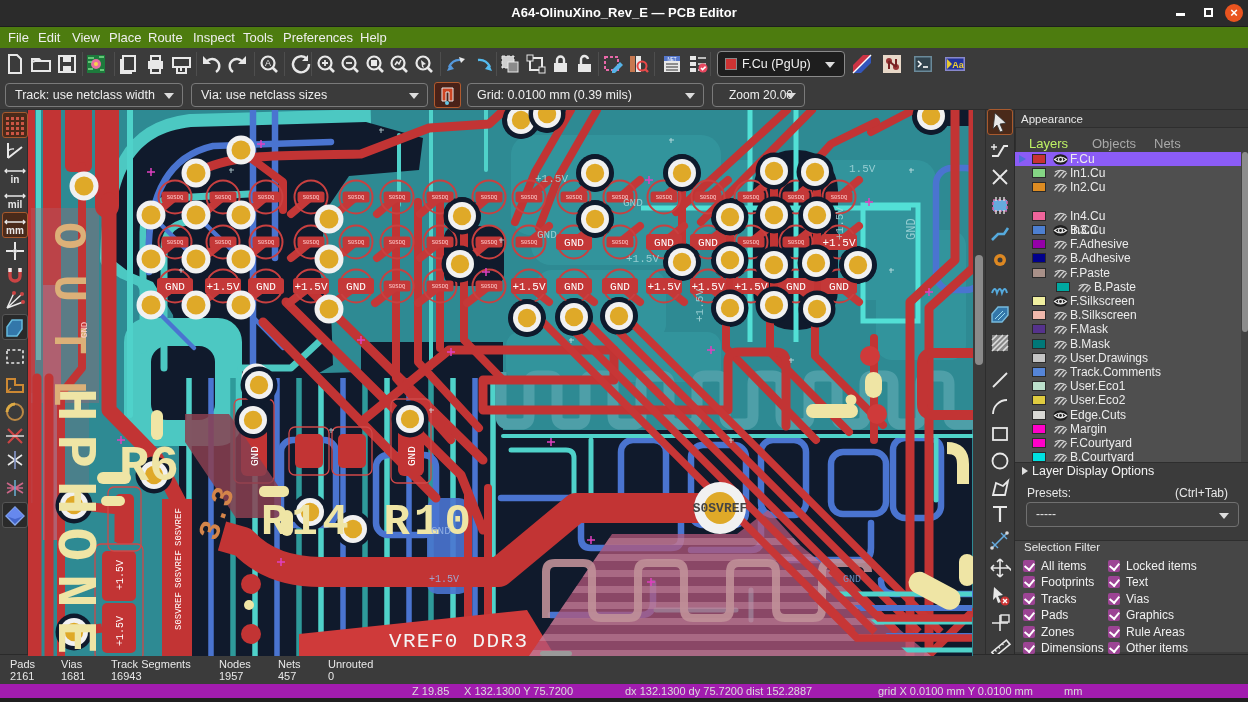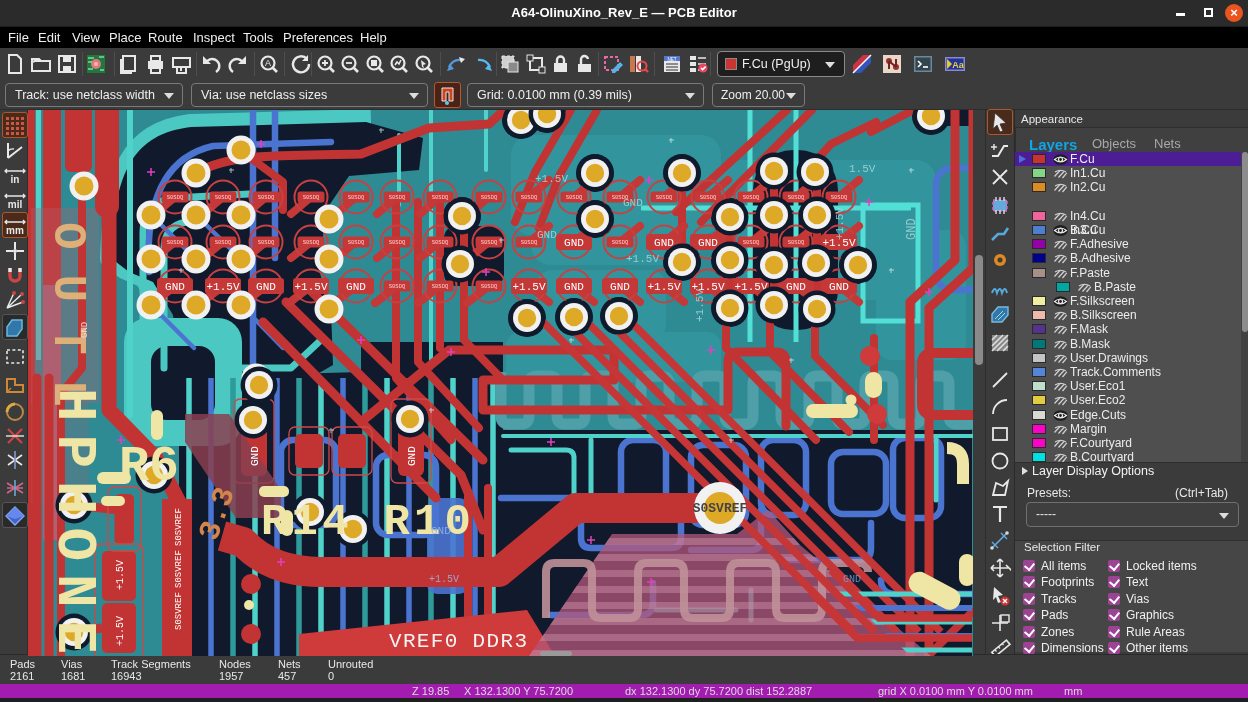--- a/index.html
+++ b/index.html
@@ -1,19 +1,19 @@
 <!DOCTYPE html>
 <html><head><meta charset="utf-8"><style>
 *{margin:0;padding:0;box-sizing:border-box}
 html,body{width:1248px;height:702px;overflow:hidden;background:#3b3b3b;
  font-family:"Liberation Sans",sans-serif;}
 .abs{position:absolute}
 #titlebar{position:absolute;left:0;top:0;width:1248px;height:27px;background:#2b2b2b;border-bottom:1px solid #1e1e1e}
 #titletxt{position:absolute;width:100%;text-align:center;top:5px;font-size:13px;font-weight:bold;color:#fff}
-#menubar{position:absolute;left:0;top:27px;width:1248px;height:21px;background:#000000;color:#eee;font-size:13px}
+#menubar{position:absolute;left:0;top:27px;width:1248px;height:21px;background:#4d7c0f;color:#eee;font-size:13px}
 
 #toolbar1{position:absolute;left:0;top:48px;width:1248px;height:32px;background:#3b3b3b}
 #toolbar2{position:absolute;left:0;top:80px;width:1248px;height:30px;background:#3b3b3b;border-bottom:1px solid #2d2d2d}
 .drop{position:absolute;height:24px;top:3px;background:#3b3b3b;border:1px solid #7a7a7a;border-radius:4px;color:#eee;font-size:12.5px;line-height:22px;padding-left:9px}
 .drop .arr{position:absolute;right:8px;top:9px;width:0;height:0;border-left:5px solid transparent;border-right:5px solid transparent;border-top:6px solid #ddd}
 #lefttools{position:absolute;left:0;top:110px;width:28px;height:546px;background:#3b3b3b;border-right:1px solid #2d2d2d}
 #righttools{position:absolute;left:985px;top:110px;width:29px;height:546px;background:#3b3b3b;border-left:1px solid #2d2d2d}
 #rpanel{position:absolute;left:1014px;top:110px;width:234px;height:546px;background:#3b3b3b;border-left:1px solid #2a2a2a;color:#e6e6e6}
 #statbar{position:absolute;left:0;top:654px;width:1248px;height:30px;background:#3b3b3b;border-top:1px solid #2a2a2a;color:#e8e8e8}
 #coordbar{position:absolute;left:0;top:684px;width:1248px;height:14px;background:#a21caf;color:#dcdcdc;font-size:11px}
@@ -207,21 +207,21 @@
 <div id="toolbar2">
 <div class="drop" style="left:5px;width:178px">Track: use netclass width<span class="arr"></span></div>
 <div class="drop" style="left:191px;width:237px">Via: use netclass sizes<span class="arr"></span></div>
 <div class="abs" style="left:434px;top:2px;width:27px;height:26px;background:#4a2218;border:1px solid #b15a2e;border-radius:3px">
       <svg class="abs" style="left:2px;top:2px;" width="21" height="21" viewBox="0 0 21 21">
         <path d="M5 3 h11 v13 h-4 v-9 h-3 v9 h-4z" fill="#cc4422" stroke="#e8e8e8" stroke-width="1"></path>
         <circle cx="10" cy="18" r="2" fill="#66c8e8"></circle>
       </svg>
     </div>
 <div class="drop" style="left:467px;width:237px">Grid: 0.0100 mm (0.39 mils)<span class="arr"></span></div>
-<div class="drop" style="left:712px;width:93px;padding-left:8px;font-size:12px">Zoom 20.00<span class="arr"></span></div>
+<div class="drop" style="left:712px;width:93px;padding-left:16px;font-size:12px">Zoom 20.00<span class="arr"></span></div>
 </div>
 <div id="lefttools">
 <div class="abs" style="left:2px;top:2px;width:26px;height:26px;background:#4a2a1a;border:1px solid #a85a2e;border-radius:3px"></div>
     <svg class="abs" style="left:4px;top:5px;" width="22" height="22" viewBox="0 0 22 22">
       <g fill="#cc5544">
         <rect x="2" y="2" width="3" height="3"></rect>
         <rect x="2" y="7" width="3" height="3"></rect>
         <rect x="2" y="12" width="3" height="3"></rect>
         <rect x="2" y="17" width="3" height="3"></rect>
         <rect x="7" y="2" width="3" height="3"></rect>
@@ -375,27 +375,27 @@
     <svg class="abs" style="left:3px;top:527px" width="22" height="22" viewBox="0 0 22 22">
       <rect x="2" y="9" width="19" height="5.5" fill="none" stroke="#e8e8e8" stroke-width="1.6" transform="rotate(-40 11 11)"></rect>
       <path d="M6 13l1.5 1.5M9.5 10l1.5 1.5M13 6.5l1.5 1.5" stroke="#e8e8e8" stroke-width="1.2" transform="rotate(0)"></path>
     </svg>
 </div>
 <div class="abs" style="left:973px;top:110px;width:12px;height:546px;background:#3b3b3b"></div>
 <div class="abs" style="left:975px;top:255px;width:8px;height:110px;background:#8a8a8a;border-radius:4px"></div>
 <div id="rpanel">
 <div class="abs" style="left:6px;top:3px;font-size:11.5px;color:#e8e8e8">Appearance</div>
 <div class="abs" style="left:0;top:17px;width:234px;height:35px;background:#404040;border:1px solid #2e2e2e">
-<div class="abs" style="left:13px;top:8px;font-size:15px;font-weight:bold;color:#0ea5e9">Layers</div>
+<div class="abs" style="left:13px;top:8px;font-size:13px;font-weight:normal;color:#bef264">Layers</div>
 <div class="abs" style="left:10px;top:30px;width:52px;height:3px;background:#e8590c"></div>
 <div class="abs" style="left:76px;top:8px;font-size:13px;color:#a8a8a8">Objects</div>
 <div class="abs" style="left:138px;top:8px;font-size:13px;color:#a8a8a8">Nets</div>
 </div>
 <div class="abs" style="left:0;top:42px;width:234px;height:312px;background:#4f4f4f">
-<div class="lrow" style="top:0.0px;background:#4c1d95;">
+<div class="lrow" style="top:0.0px;background:#8b5cf6;">
         <span style="position:absolute;left:4px;top:2.5px;width:0;height:0;border-top:4.5px solid transparent;border-bottom:4.5px solid transparent;border-left:7px solid #4d6fd8"></span>
         <span class="sw" style="background:#c83232"></span>
         <svg width="15" height="11" viewBox="0 0 15 11" style="position:absolute;left:38px;top:2px">
           <ellipse cx="7.5" cy="5.5" rx="7.2" ry="5.2" fill="#1e1e1e"></ellipse>
           <path d="M1.5 5.5 Q7.5 0.5 13.5 5.5 Q7.5 10.5 1.5 5.5z" fill="none" stroke="#e8e8e8" stroke-width="1.2"></path>
           <circle cx="7.5" cy="5.5" r="2" fill="none" stroke="#e8e8e8" stroke-width="1.2"></circle>
         </svg>
         <span class="lname">F.Cu</span>
       </div>
 <div class="lrow" style="top:14.2px;">

